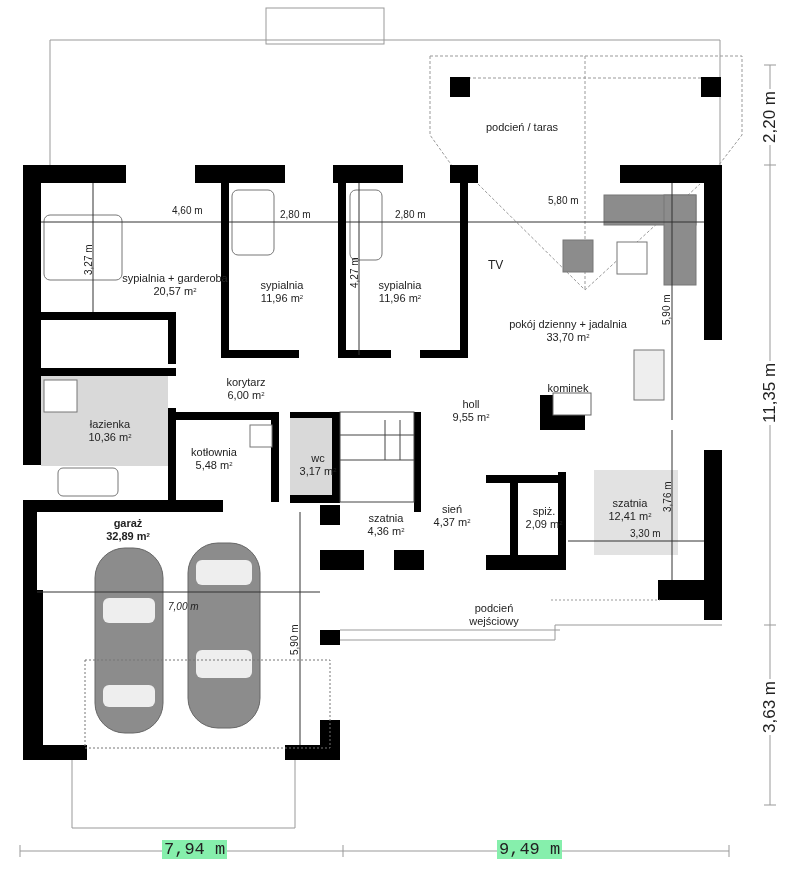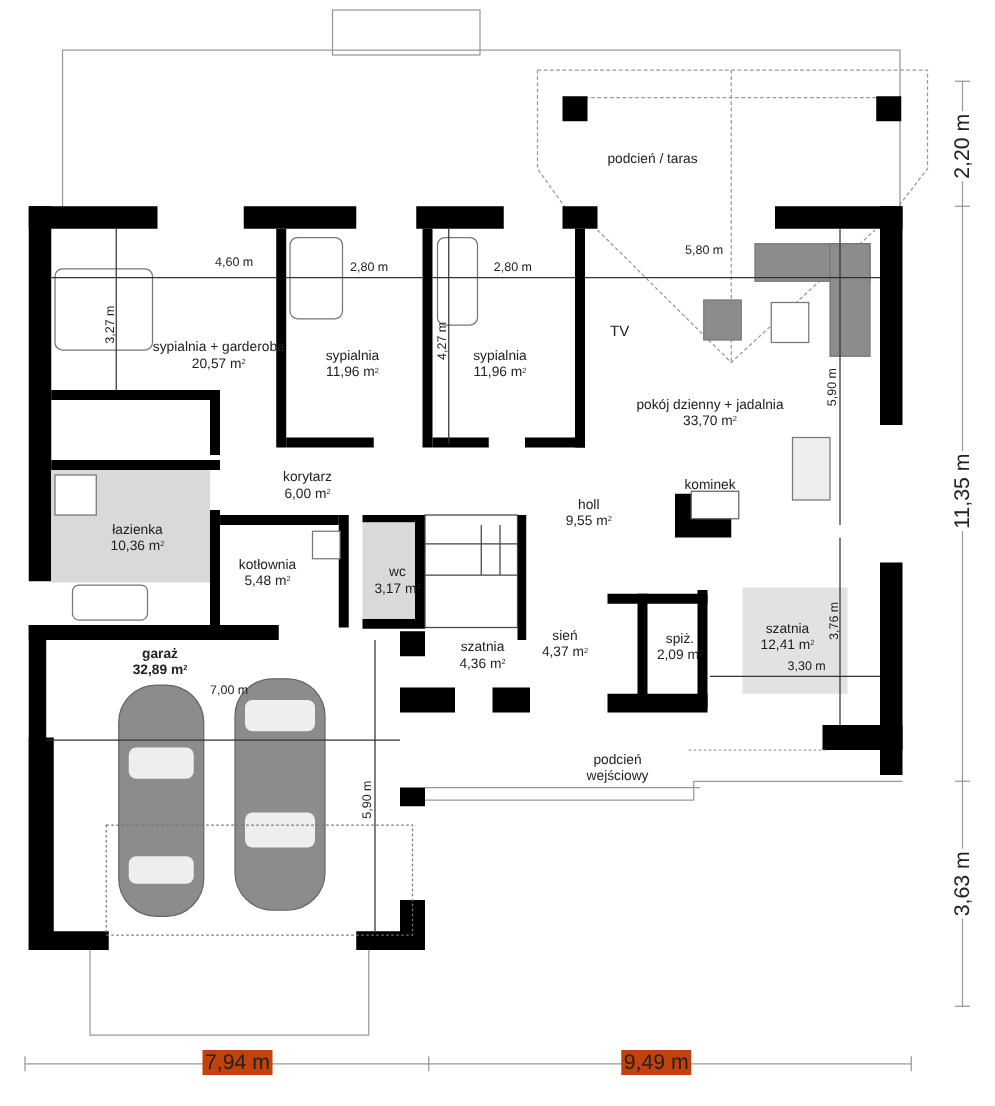--- a/index.html
+++ b/index.html
@@ -2,21 +2,21 @@
 <html><head>
 <meta charset="utf-8">
 <style>
   html,body{margin:0;padding:0;background:#fff;}
   body{width:796px;height:885px;position:relative;overflow:hidden;font-family:"Liberation Sans",sans-serif;color:#111;}
   #plan{position:absolute;left:0;top:0;width:796px;height:885px;}
   .lbl{position:absolute;text-align:center;font-size:11px;line-height:13px;color:#222;transform:translateX(-50%);white-space:nowrap;}
   .lbl sup{font-size:6px;vertical-align:top;position:relative;top:-1px;}
   .dim{position:absolute;font-size:10px;color:#222;white-space:nowrap;}
   .dimv{position:absolute;font-size:10px;color:#222;white-space:nowrap;transform:rotate(-90deg);transform-origin:left top;}
-  .ext{position:absolute;font-size:17px;color:#222;white-space:nowrap;background:#c2410c;padding:0 2px;}
+  .ext{position:absolute;font-size:17px;color:#222;white-space:nowrap;background:#86efac;padding:0 2px;font-family:Liberation Mono, monospace;}
   .extv{position:absolute;font-size:17px;color:#222;white-space:nowrap;transform:rotate(-90deg);transform-origin:left top;background:#fff;padding:0 2px;}
   .tv{position:absolute;font-size:12px;color:#222;}
 </style>
 </head>
 <body>
 
 <svg id="plan" viewBox="0 0 796 885" xmlns="http://www.w3.org/2000/svg">
 
   <g fill="none" stroke="#999" stroke-width="1">
     <rect x="266" y="8" width="118" height="36"></rect>
@@ -229,20 +229,20 @@
 
 <div class="dim" style="left:172px;top:205px;">4,60 m</div>
 <div class="dim" style="left:280px;top:209px;">2,80 m</div>
 <div class="dim" style="left:395px;top:209px;">2,80 m</div>
 <div class="dim" style="left:548px;top:195px;">5,80 m</div>
 <div class="dimv" style="left:83px;top:275px;">3,27 m</div>
 <div class="dimv" style="left:349px;top:288px;">4,27 m</div>
 <div class="dimv" style="left:661px;top:325px;">5,90 m</div>
 <div class="dim" style="left:618px;top:528px;margin-left:12px;">3,30 m</div>
 <div class="dimv" style="left:662px;top:512px;">3,76 m</div>
-<div class="dim" style="left:168px;top:547px;">7,00 m</div>
+<div class="dim" style="left:168px;top:601px;font-style:italic;">7,00 m</div>
 <div class="dimv" style="left:289px;top:655px;">5,90 m</div>
 
 <div class="ext" style="left:162px;top:840px;">7,94 m</div>
 <div class="ext" style="left:497px;top:840px;">9,49 m</div>
 <div class="extv" style="left:760px;top:145px;">2,20 m</div>
 <div class="extv" style="left:760px;top:425px;">11,35 m</div>
 <div class="extv" style="left:760px;top:735px;">3,63 m</div>
 
 </body></html>

